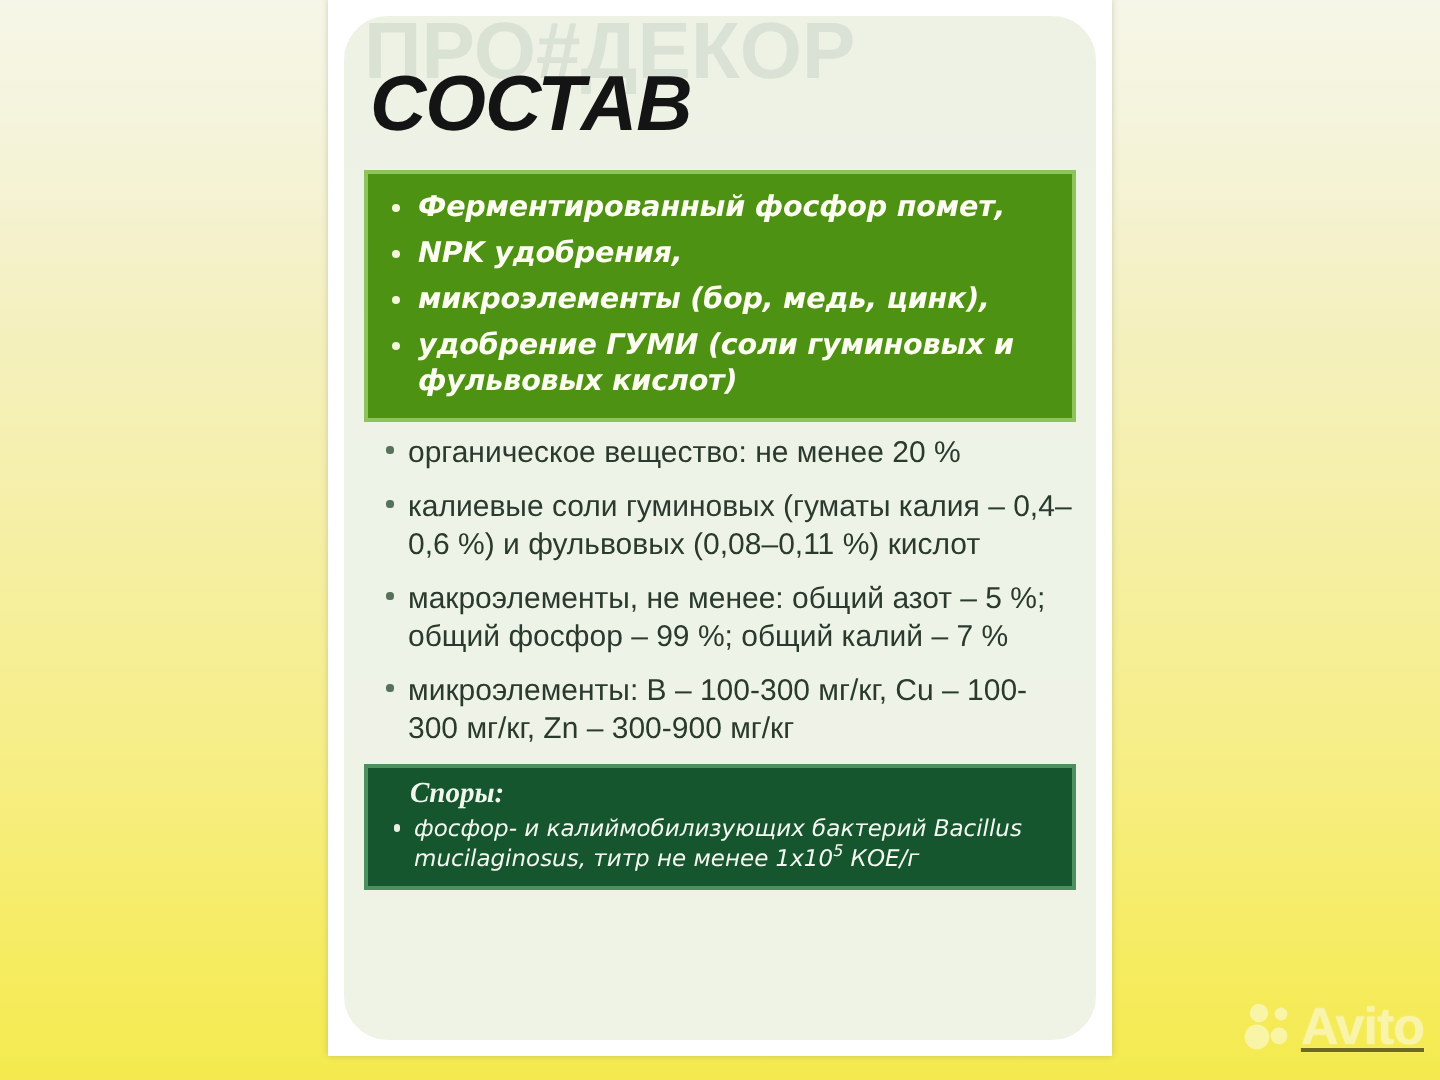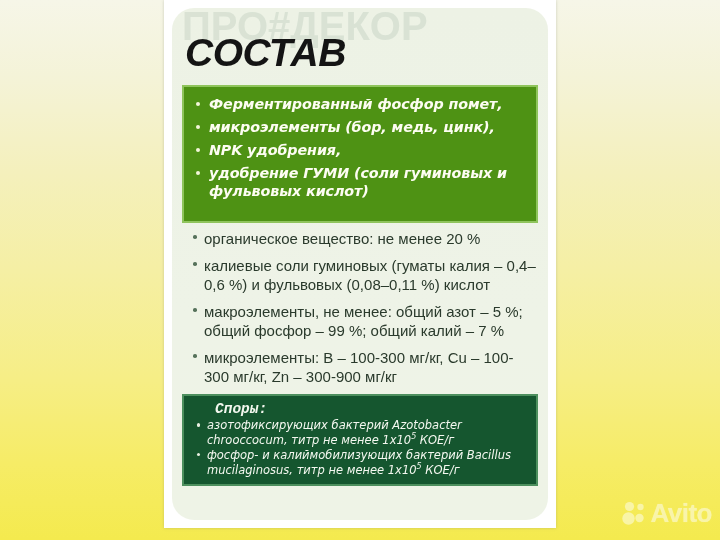--- a/index.html
+++ b/index.html
@@ -103,21 +103,21 @@
     color: #fdfdf2;
     font-size: 14.3px;
     font-style: italic;
     font-weight: bold;
     line-height: 1.26;
     padding-left: 15px;
     margin-bottom: 5px;
     font-family: "DejaVu Sans", sans-serif;
     letter-spacing: -0.1px;
   }
-  #ingredients-box li:last-child { margin-bottom: 12px; }
+  #ingredients-box li:last-child { margin-bottom: 0; }
   #ingredients-box li::before {
     content: "";
     position: absolute;
     left: 2px;
     top: 7px;
     width: 4px;
     height: 4px;
     border-radius: 50%;
     background: #f3f6d8;
   }
@@ -170,22 +170,22 @@
     background: #15562f;
     border: 2px solid #4d8f5e;
     box-sizing: border-box;
     padding: 5px 9px 7px 9px;
   }
   #spores-title {
     color: #f2f7ee;
     font-size: 14.5px;
     font-weight: bold;
     font-style: italic;
-    margin: 0 0 1px 22px;
-    font-family: Liberation Mono, monospace;
+    margin: 0 0 1px 12px;
+    font-family: Liberation Serif, serif;
   }
   #spores-box ul {
     list-style: none;
     margin: 0;
     padding: 0;
   }
   #spores-box li {
     position: relative;
     color: #f4f8f0;
     font-size: 11.5px;
@@ -211,20 +211,21 @@
   
   #avito {
     position: absolute;
     right: 8px;
     bottom: 14px;
     display: flex;
     align-items: flex-end;
     gap: 3px;
     pointer-events: none;
     opacity: 0.55;
+    text-decoration: underline;
   }
   #avito-logo { display: block; }
   #avito-text {
     font-size: 26px;
     font-weight: 700;
     color: #fdfdf0;
     line-height: 1;
     letter-spacing: -0.5px;
     font-family: "Liberation Sans", sans-serif;
     text-shadow: 0 0 1px rgba(255,255,255,0.6);
@@ -238,40 +239,37 @@
   <div id="card">
     <div id="card-inner">
 
       <div id="watermark">ПРО#ДЕКОР</div>
 
       <h1 id="title">СОСТАВ</h1>
 
       <div id="ingredients-box">
         <ul>
           <li>Ферментированный фосфор помет,</li>
+          <li>NPK удобрения,</li>
           <li>микроэлементы (бор, медь, цинк),</li>
-          <li>NPK удобрения,</li>
           <li>удобрение ГУМИ (соли гуминовых и фульвовых кислот)</li>
         </ul>
       </div>
 
 
       <ul id="nutrients-list">
         <li>органическое вещество: не менее 20 %</li>
         <li>калиевые соли гуминовых (гуматы калия – 0,4–0,6 %) и фульвовых (0,08–0,11 %) кислот</li>
         <li>макроэлементы, не менее: общий азот – 5 %; общий фосфор – 99 %; общий калий – 7 %</li>
         <li>микроэлементы: B – 100-300 мг/кг, Cu – 100-300 мг/кг, Zn – 300-900 мг/кг</li>
       </ul>
 
       <div id="spores-box">
         <div id="spores-title">Споры:</div>
         <ul>
-          <li>
-            <span>азотофиксирующих бактерий Azotobacter chrooccocum, титр не менее 1x10</span><span class="sup">5</span><span> КОЕ/г</span>
-          </li>
           <li>
             <span>фосфор- и калиймобилизующих бактерий Bacillus mucilaginosus, титр не менее 1x10</span><span class="sup">5</span><span> КОЕ/г</span>
           </li>
         </ul>
       </div>
 
     </div>
   </div>
 
   <div id="avito">

